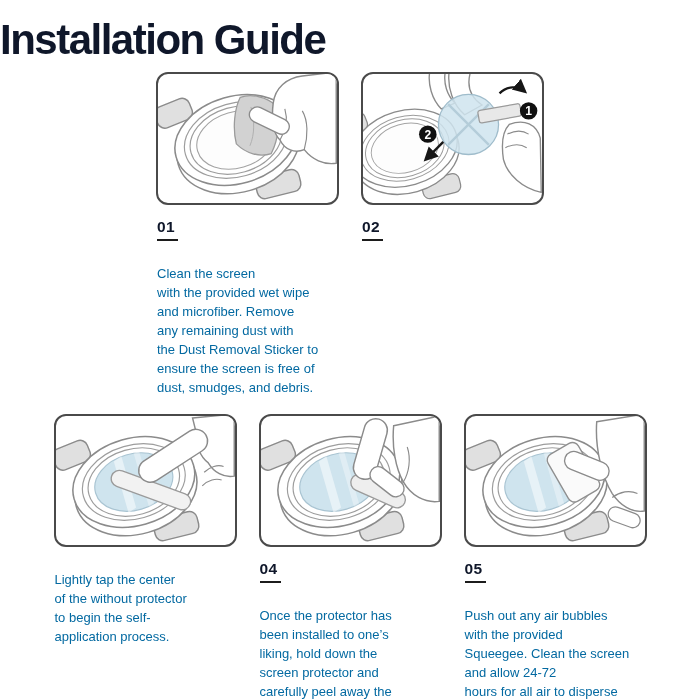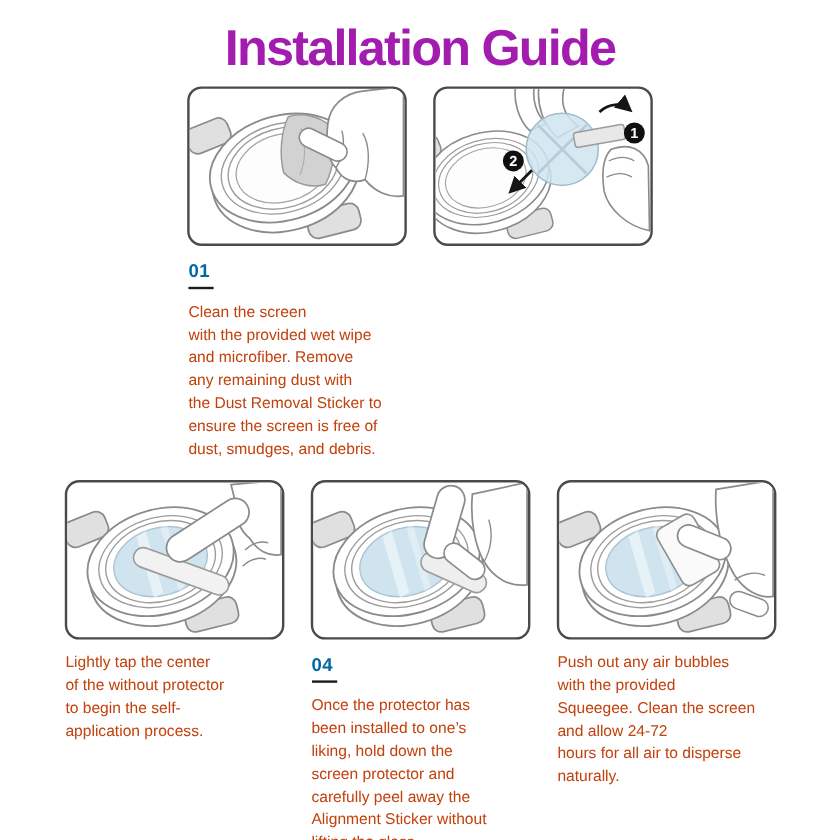--- a/index.html
+++ b/index.html
@@ -4,44 +4,43 @@
 <style>
   html,body { margin:0; padding:0; background:#ffffff; }
   body {
     width:700px; height:700px; overflow:hidden;
     font-family:"Liberation Sans", sans-serif;
     color:#4d4d4d;
   }
   .page { position:relative; width:700px; height:700px; background:#fff; }
   .title {
     margin:16px 0 8px 0;
-    text-align:center;
     font-size:42px; font-weight:bold; letter-spacing:-1.5px;
-    color:#a21caf; line-height:48px;
+    color:#0f172a; line-height:48px;
   }
   .row { display:flex; justify-content:center; gap:22px; }
   .row-bottom { margin-top:17px; }
   .step { width:183px; flex:0 0 183px; }
   .illus {
     width:183px; height:133px; box-sizing:border-box;
     border:2px solid #4a4a4a; border-radius:12px;
     overflow:hidden; background:#fff;
   }
   .illus svg { display:block; width:100%; height:100%; }
   .num {
     display:inline-block;
     margin:13px 0 0 1px;
-    font-size:15.5px; font-weight:bold; color:#0369a1;
+    font-size:15.5px; font-weight:bold; color:#0f172a;
     letter-spacing:0.5px;
     border-bottom:2.5px solid #1c1c1c;
     padding:0 3px 3px 0;
   }
   .desc {
-    margin:9px 0 0 1px;
-    font-size:13px; line-height:19px; color:#c2410c;
+    margin:23px 0 0 1px;
+    font-size:13px; line-height:19px; color:#0369a1;
     white-space:pre; overflow:visible;
   }
   .badge-label { font-family:"Liberation Sans", sans-serif; }
 </style>
 </head>
 <body>
 
 <svg width="0" height="0" style="position:absolute" aria-hidden="true">
   <defs>
     <marker id="ah" viewBox="0 0 8 8" markerWidth="7" markerHeight="7" refX="5.5" refY="4" orient="auto">
@@ -129,20 +128,21 @@
             <circle cx="170" cy="38" r="9" fill="#101010"></circle>
             <text class="badge-label" x="170" y="42.5" text-anchor="middle" font-size="12.5" font-weight="bold" fill="#ffffff">1</text>
           </g>
           <g>
             <circle cx="66" cy="62" r="9" fill="#101010"></circle>
             <text class="badge-label" x="66" y="66.5" text-anchor="middle" font-size="12.5" font-weight="bold" fill="#ffffff">2</text>
           </g>
           <path d="M82,70 L64,88" fill="none" stroke="#161616" stroke-width="2.4" marker-end="url(#ah)"></path>
         </svg>
       </div>
+      <div><span class="num">02</span></div>
     </div>
 
   </div>
 
   <div class="row row-bottom">
 
     <div class="step">
       <div class="illus">
         <svg viewBox="0 0 183 133">
           <g>
@@ -199,20 +199,21 @@
             </g>
           <g>
             <path d="M134,6 L183,-2 L183,98 C170,100 158,92 150,80 C140,64 132,34 134,6 Z" fill="#ffffff" stroke="#8b8b8b" stroke-width="1.5"></path>
             <rect x="146" y="96" width="34" height="15" rx="7.5" transform="rotate(20 160 102)" fill="#ffffff" stroke="#8b8b8b" stroke-width="1.3"></rect>
             <path d="M150,84 C158,78 168,76 176,80" fill="none" stroke="#8b8b8b" stroke-width="1.2"></path>
           </g>
           <rect x="92" y="30" width="36" height="56" rx="7" transform="rotate(-30 110 58)" fill="#fafafa" stroke="#8f8f8f" stroke-width="1.4"></rect>
           <rect x="100" y="42" width="48" height="19" rx="9.5" transform="rotate(22 124 51)" fill="#ffffff" stroke="#8b8b8b" stroke-width="1.4"></rect>
         </svg>
       </div>
+      <div><span class="num">05</span></div>
       <p class="desc">Push out any air bubbles
 with the provided
 Squeegee. Clean the screen
 and allow 24-72
 hours for all air to disperse
 naturally.</p>
     </div>
 
   </div>
 </div>

